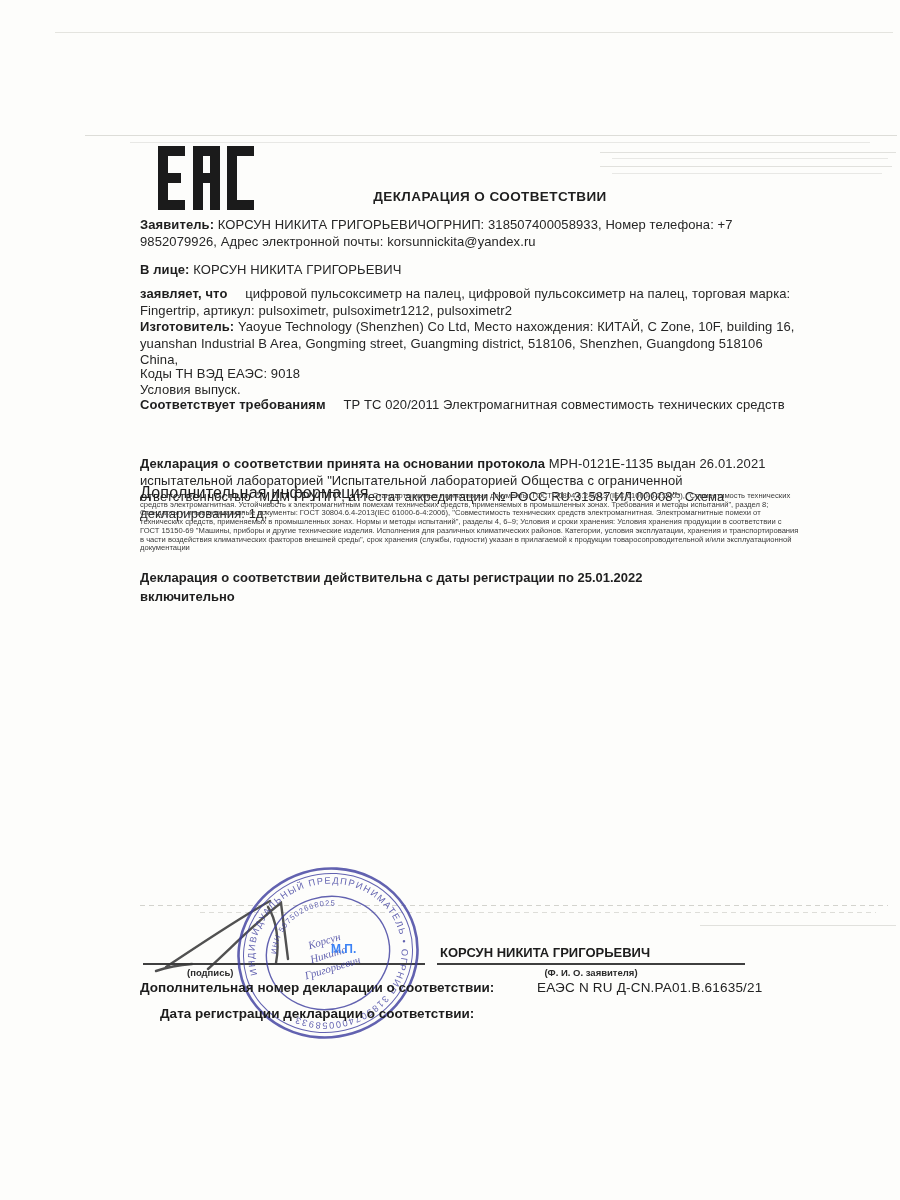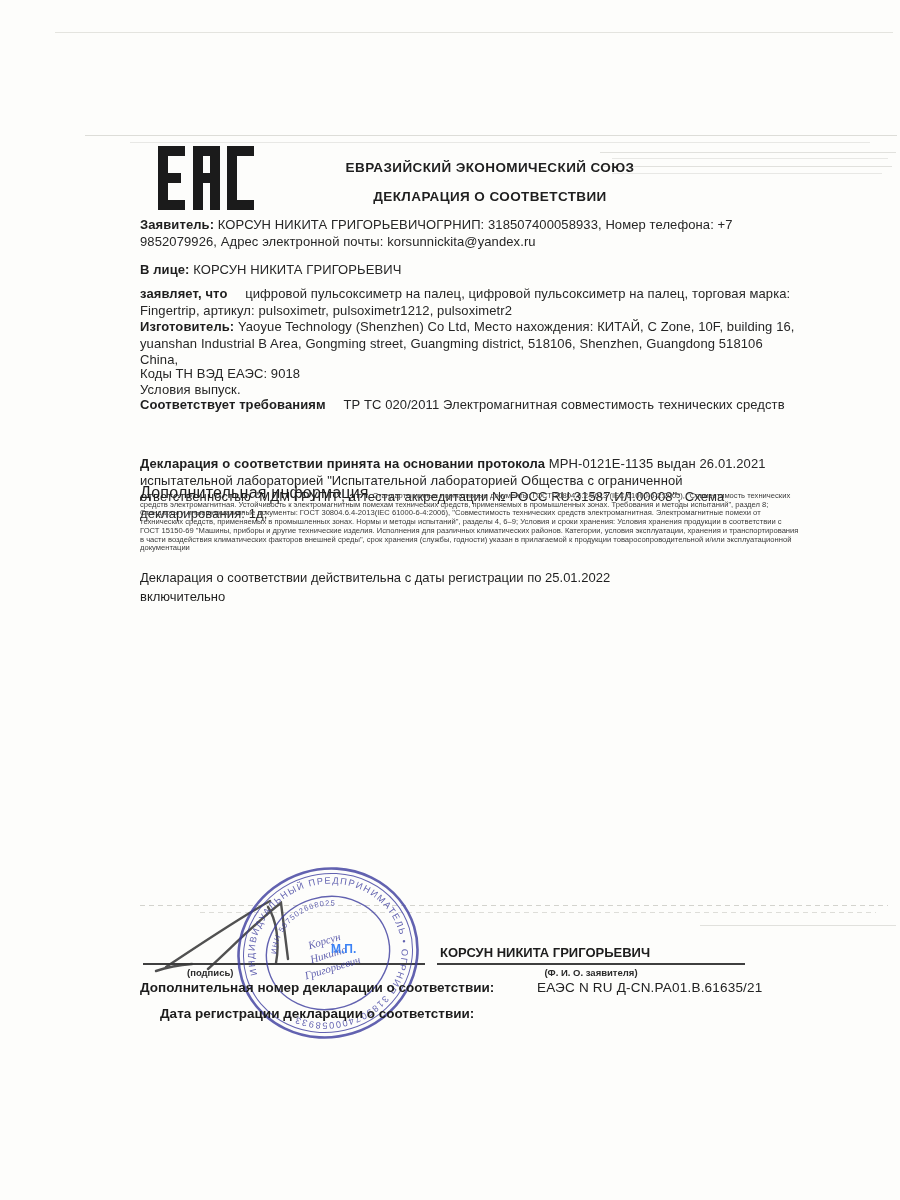--- a/index.html
+++ b/index.html
@@ -11,21 +11,21 @@
   .artifact{position:absolute;height:1px;background:#cfcfc9;pointer-events:none;}
   .para{position:absolute;left:140px;width:656px;font-size:13px;line-height:16.5px;color:#262626;
         letter-spacing:.1px;}
   .para b{font-weight:bold;color:#1e1e1e;margin-top:41px;}
   .gap-label{margin-right:14px;}
   .title{position:absolute;left:160px;width:660px;text-align:center;font-weight:bold;
          font-size:13.5px;color:#1f1f1f;letter-spacing:.4px;}
   .logo{position:absolute;left:158px;top:146px;}
   .smallprint{position:absolute;left:140px;width:662px;font-size:7.6px;line-height:8.7px;color:#3a3a3a;}
   .smallprint .bighead{font-size:16px;font-weight:normal;color:#1e1e1e;letter-spacing:.2px;margin-right:4px;}
-  .boldline{position:absolute;left:140px;width:660px;font-weight:normal;font-size:13px;color:#1f1f1f;}
+  .boldline{position:absolute;left:140px;width:660px;font-weight:bold;font-size:13px;color:#1f1f1f;}
   .sigline{position:absolute;height:2px;background:#3f3f3f;}
   .caption{position:absolute;font-size:9.5px;font-weight:bold;color:#2a2a2a;}
   .mp{position:absolute;left:331px;top:942px;font-size:12px;font-weight:bold;color:#3b82f6;z-index:6;}
   .fio{position:absolute;left:440px;top:945px;font-size:13px;font-weight:bold;color:#1d1d1d;z-index:6;}
   .regrow-label{position:absolute;left:140px;font-size:13.5px;font-weight:bold;color:#1c1c1c;z-index:6;}
   .regrow-value{position:absolute;left:521px;font-size:13.5px;color:#222;z-index:6;letter-spacing:.2px;margin-left:16px;}
   .stamp{position:absolute;left:222px;top:846px;z-index:5;opacity:.8;pointer-events:none;}
   .signature-svg{position:absolute;left:148px;top:891px;z-index:4;pointer-events:none;}
   .dotline{position:absolute;height:1px;background:repeating-linear-gradient(90deg,#c9c9c2 0 5px,transparent 5px 9px);pointer-events:none;}
 </style>
@@ -59,21 +59,20 @@
         <rect x="35" y="0" width="27" height="10"></rect>
         <rect x="35" y="27" width="27" height="10"></rect>
 
         <rect x="69" y="0" width="10" height="64"></rect>
         <rect x="69" y="0" width="27" height="10"></rect>
         <rect x="69" y="54" width="27" height="10"></rect>
       </g>
     </svg>
   </div>
 
-  <div class="title" style="top:160px;">ЕВРАЗИЙСКИЙ ЭКОНОМИЧЕСКИЙ СОЮЗ</div>
   <div class="title" style="top:189px;">ДЕКЛАРАЦИЯ О СООТВЕТСТВИИ</div>
 
   <div class="para" style="top:217px;">
     <b>Заявитель:</b>
     <span>КОРСУН НИКИТА ГРИГОРЬЕВИЧОГРНИП: 318507400058933, Номер телефона: +7 9852079926, Адрес электронной почты: korsunnickita@yandex.ru</span>
   </div>
 
   <div class="para" style="top:262px;">
     <b>В лице:</b>
     <span>КОРСУН НИКИТА ГРИГОРЬЕВИЧ</span>

